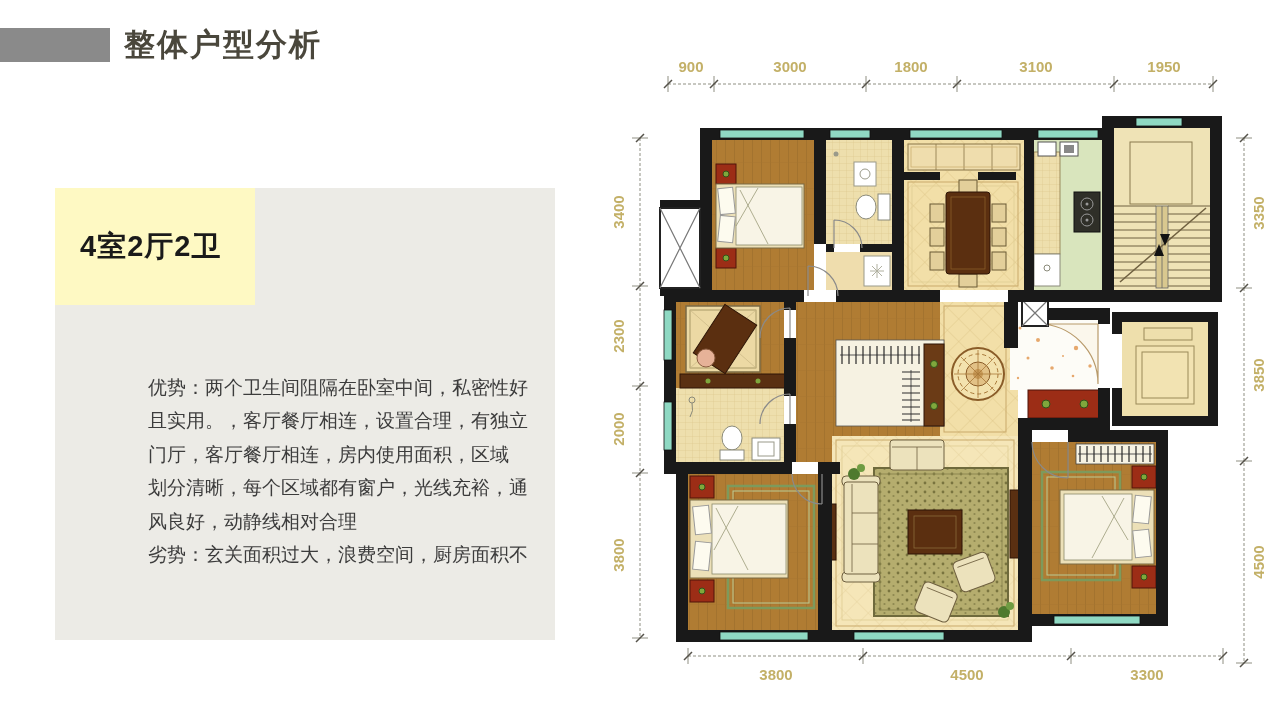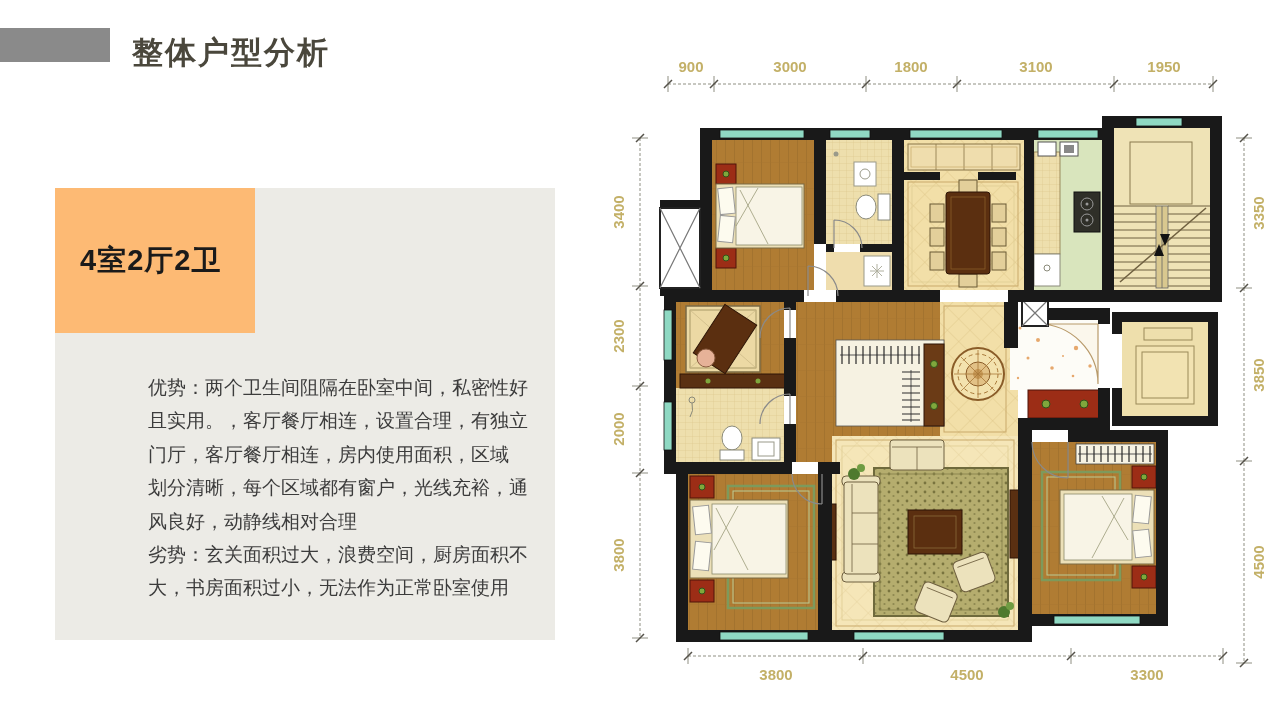--- a/index.html
+++ b/index.html
@@ -1,22 +1,22 @@
 <!DOCTYPE html>
 <html><head>
 <meta charset="utf-8">
 <style>
   html,body{margin:0;padding:0;background:#ffffff;}
   .slide{position:relative;width:1280px;height:720px;background:#ffffff;overflow:hidden;
          font-family:"Liberation Sans","DejaVu Sans",sans-serif;}
   .accent-bar{position:absolute;left:0;top:28px;width:110px;height:34px;background:#8a8a8a;}
-  .page-title{position:absolute;left:124px;top:24px;margin:8px;font-size:31px;font-weight:700;
+  .page-title{position:absolute;left:124px;top:24px;margin:0;font-size:31px;font-weight:700;
               color:#4a473c;letter-spacing:2px;}
   .panel{position:absolute;left:55px;top:188px;width:500px;height:452px;background:#ecebe6;}
-  .headline-box{position:absolute;left:55px;top:188px;width:200px;height:145px;background:#fdba74;
+  .headline-box{position:absolute;left:55px;top:188px;width:200px;height:117px;background:#fef9c3;
                 display:flex;align-items:center;box-sizing:border-box;padding-left:25px;
                 font-size:29px;font-weight:600;color:#1a1a1a;letter-spacing:1px;}
   .body-text{position:absolute;left:148px;top:346px;width:404px;font-size:19px;line-height:33.4px;
              color:#3c3c3c;margin-top:25px;}
   .fp-wrap{position:absolute;left:608px;top:58px;width:672px;height:660px;}
   svg text.dim{font-size:15px;font-weight:700;fill:#c3b067;}
 </style>
 </head>
 <body>
 
@@ -28,21 +28,20 @@
   <div class="panel"></div>
   <div class="headline-box">4室2厅2卫</div>
 
   <div class="body-text">
     <div>优势：两个卫生间阻隔在卧室中间，私密性好</div>
     <div>且实用。，客厅餐厅相连，设置合理，有独立</div>
     <div>门厅，客厅餐厅相连，房内使用面积，区域</div>
     <div>划分清晰，每个区域都有窗户，光线充裕，通</div>
     <div>风良好，动静线相对合理</div>
     <div>劣势：玄关面积过大，浪费空间，厨房面积不</div>
-    <div>大，书房面积过小，无法作为正常卧室使用</div>
   </div>
 
   <div class="fp-wrap">
   <svg viewBox="0 0 672 660" width="672" height="660">
     <defs>
       <pattern id="wood" width="9" height="26" patternUnits="userSpaceOnUse">
         <rect width="9" height="26" fill="#b07c33"></rect>
         <path d="M0,0 V26" stroke="#97692a" stroke-width="1"></path>
         <path d="M0,0 H9" stroke="#a4752f" stroke-width="0.8"></path>
       </pattern>

